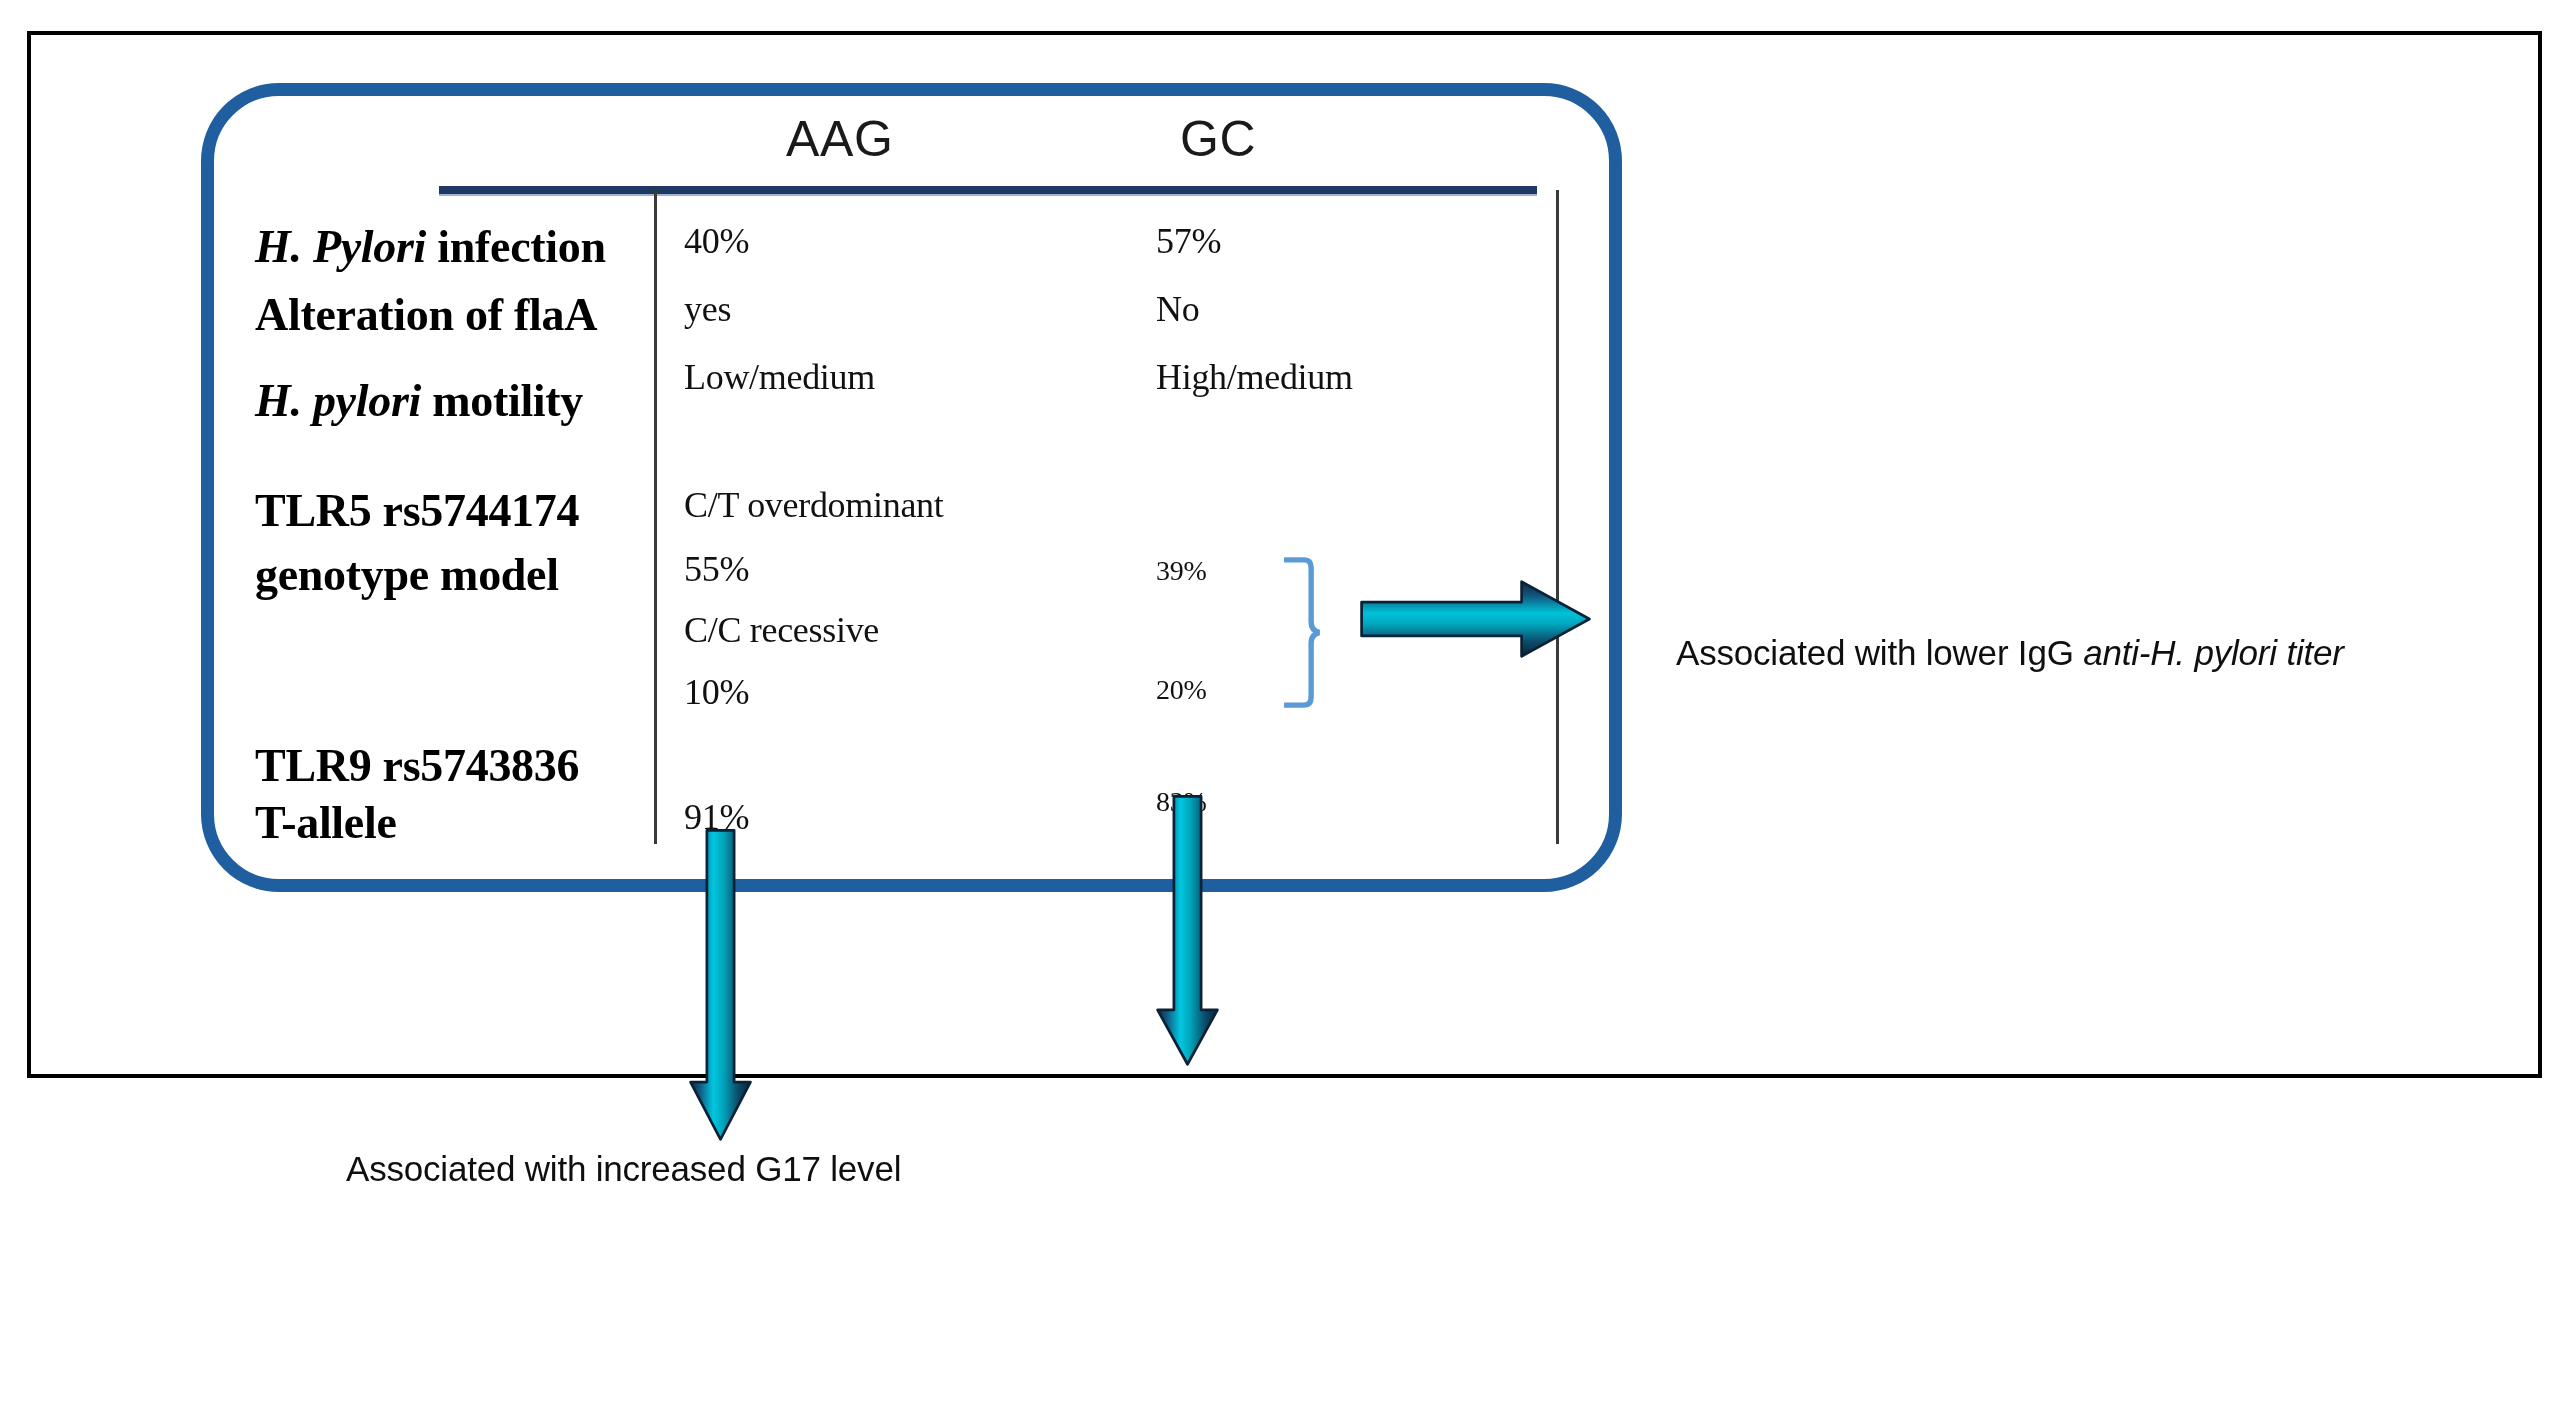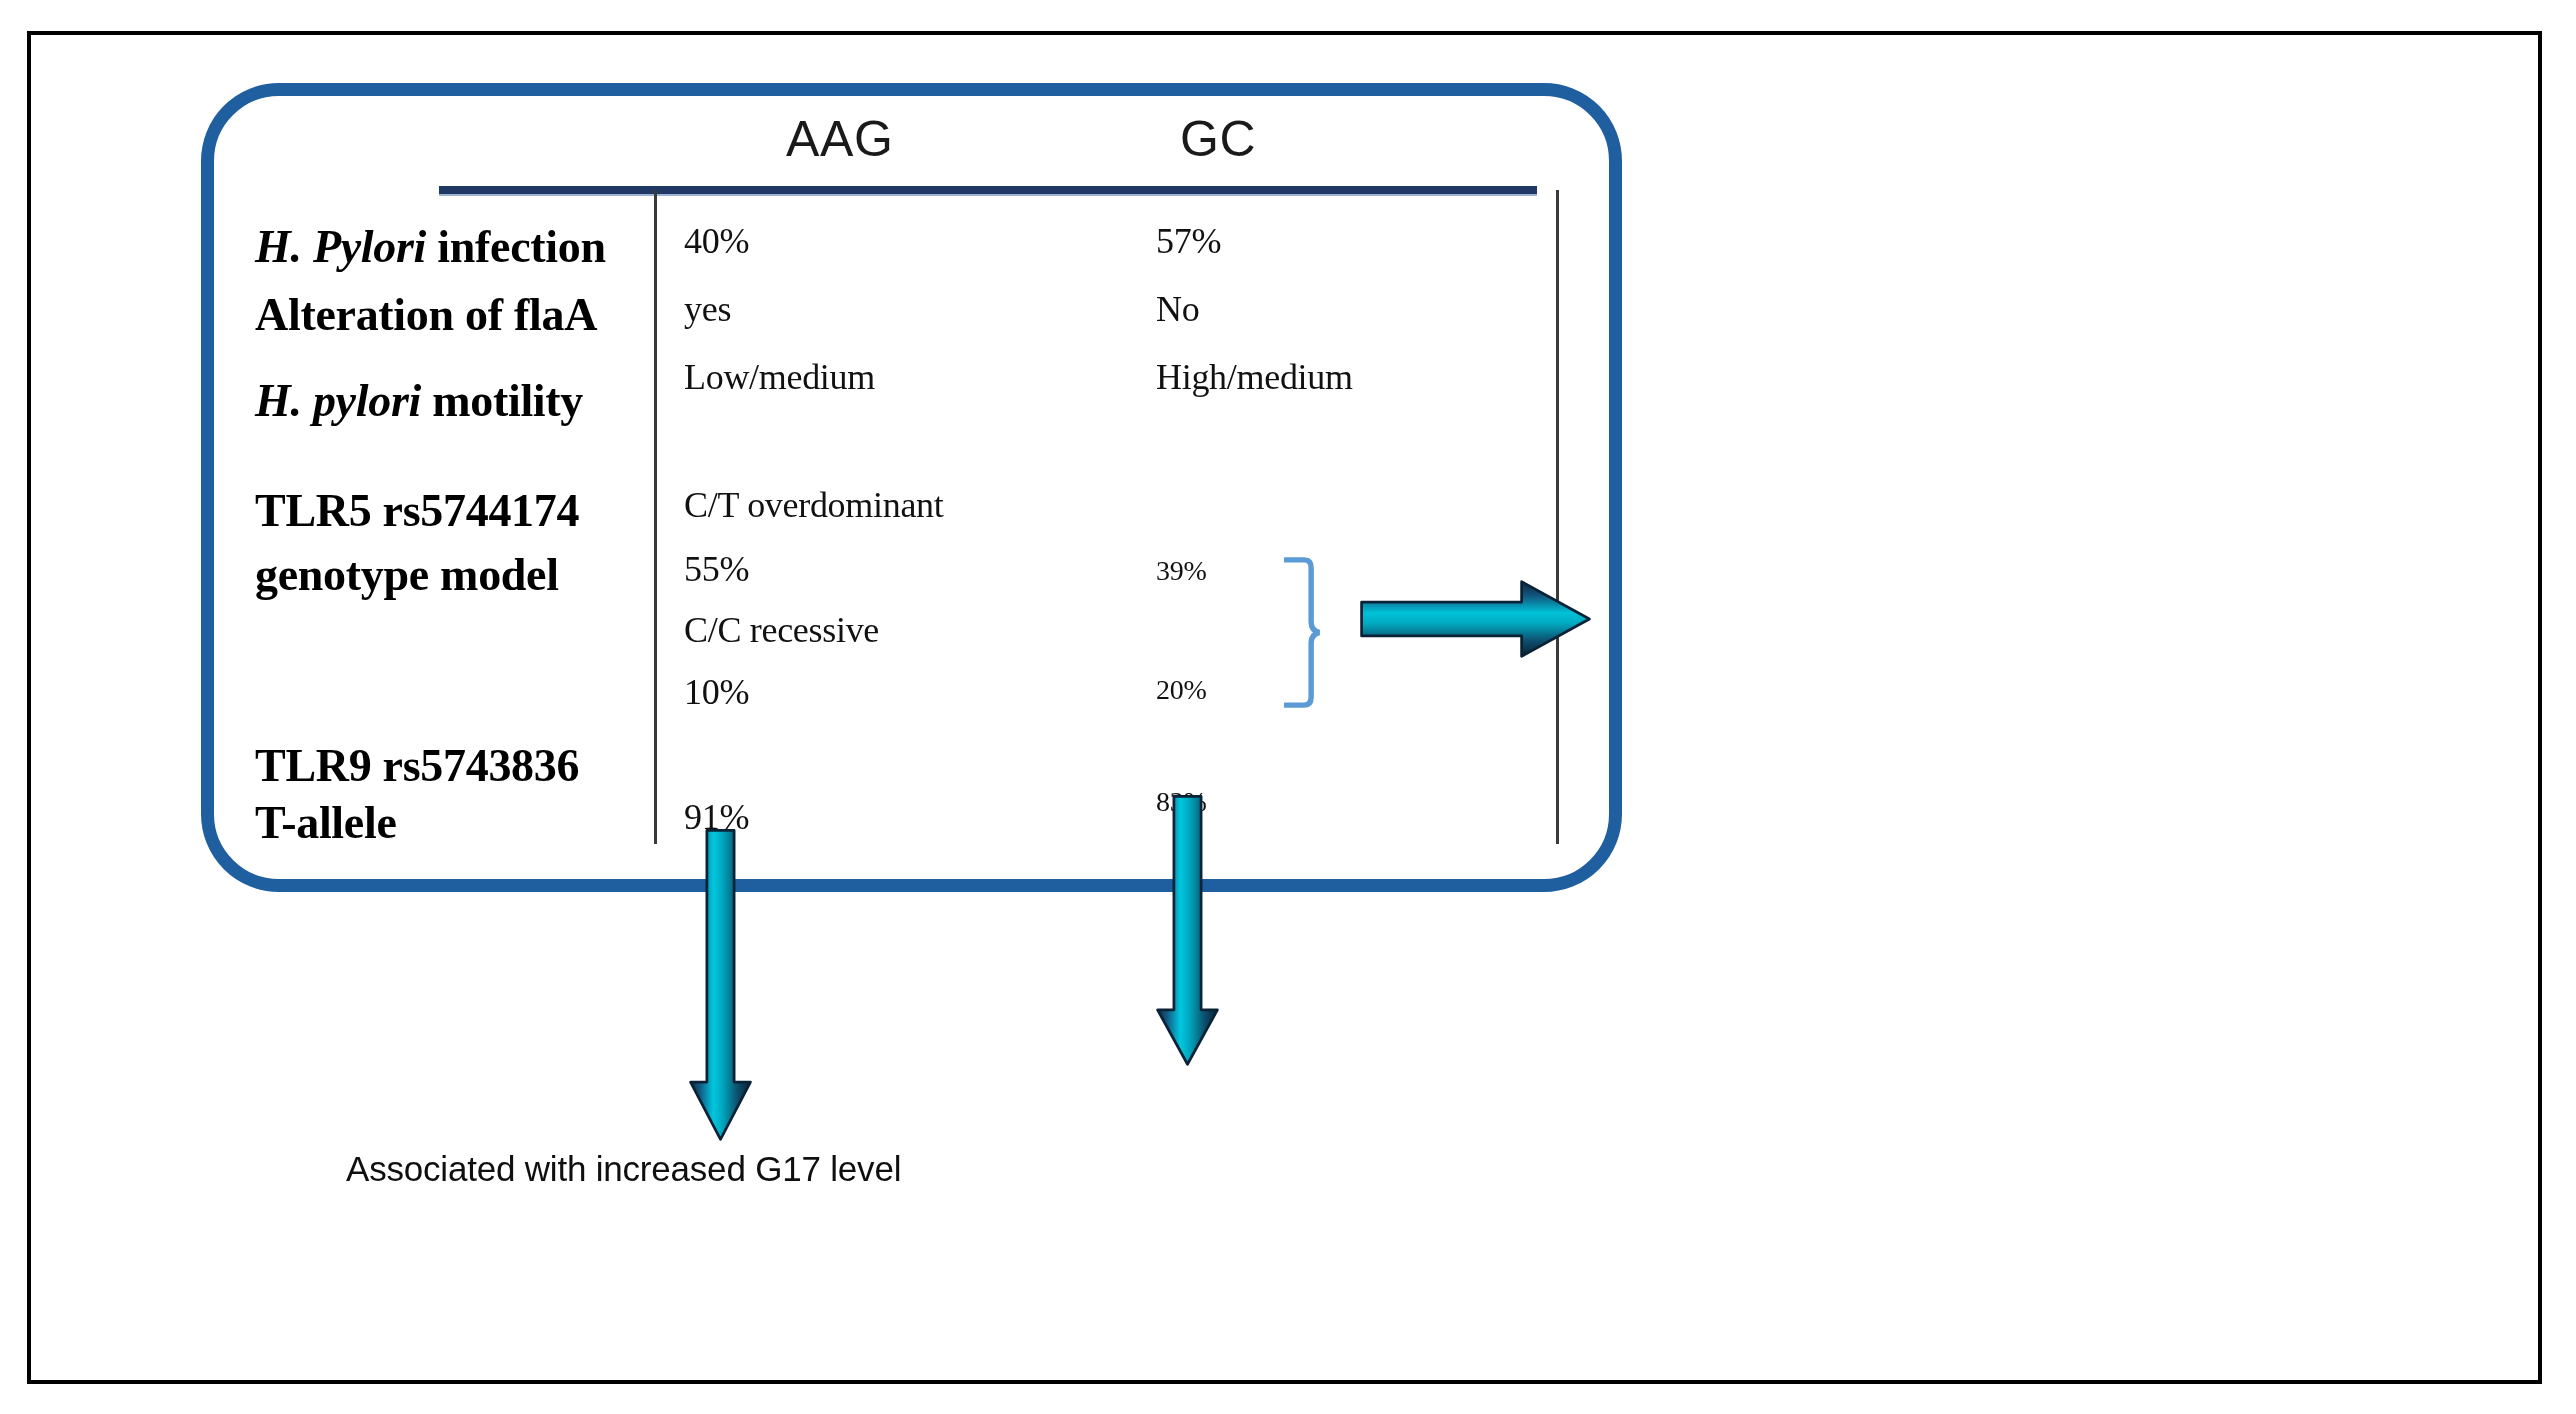--- a/index.html
+++ b/index.html
@@ -1,21 +1,21 @@
 <!DOCTYPE html>
 <html style="font-size:11px"><head>
 <meta charset="utf-8">
 <style>
   html,body{margin:0;padding:0;background:#ffffff;}
   body{width:2576px;height:1415px;position:relative;overflow:hidden;
        font-family:"Liberation Serif",serif;}
 
   
   #outer-frame{
-    position:absolute;left:27px;top:31px;width:2515px;height:1353px;
+    position:absolute;left:27px;top:31px;width:2515px;height:1047px;
     border:4.8px solid #000000;box-sizing:border-box;background:#fff;padding-left:28px;
   }
 
   
   #rounded-box{
     position:absolute;left:170px;top:48px;width:1421px;height:809px;
     border:13px solid #1F5FA0;border-radius:78px;box-sizing:border-box;
     background:transparent;
   }
 
@@ -173,18 +173,21 @@
         <stop offset="38%" stop-color="#00C8E0"></stop>
         <stop offset="54%" stop-color="#00A5BC"></stop>
         <stop offset="80%" stop-color="#0D4A68"></stop>
         <stop offset="100%" stop-color="#0A2236"></stop>
       </linearGradient>
     </defs>
     <path d="M26 2 H66 V316 H90 L46 396 L2 316 H26 Z" fill="url(#vgradB)" stroke="#0A2236" stroke-width="4" stroke-linejoin="round"></path>
   </svg>
 
 
+  <div class="annot" id="annot-igg">
+    <span>Associated with lower IgG </span><span class="it">anti-H. pylori titer</span>
+  </div>
 
 
   <div class="annot" id="annot-g17">Associated with increased G17 level</div>
 
 </div>
 
 
 </body></html>

